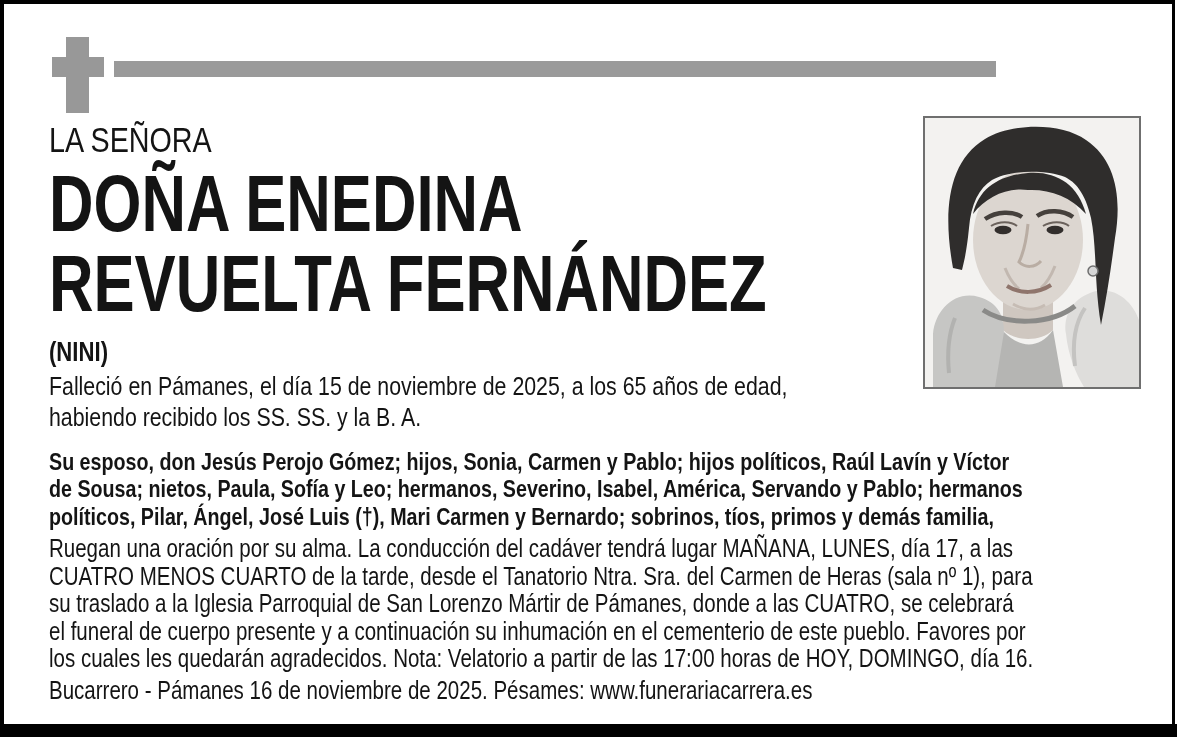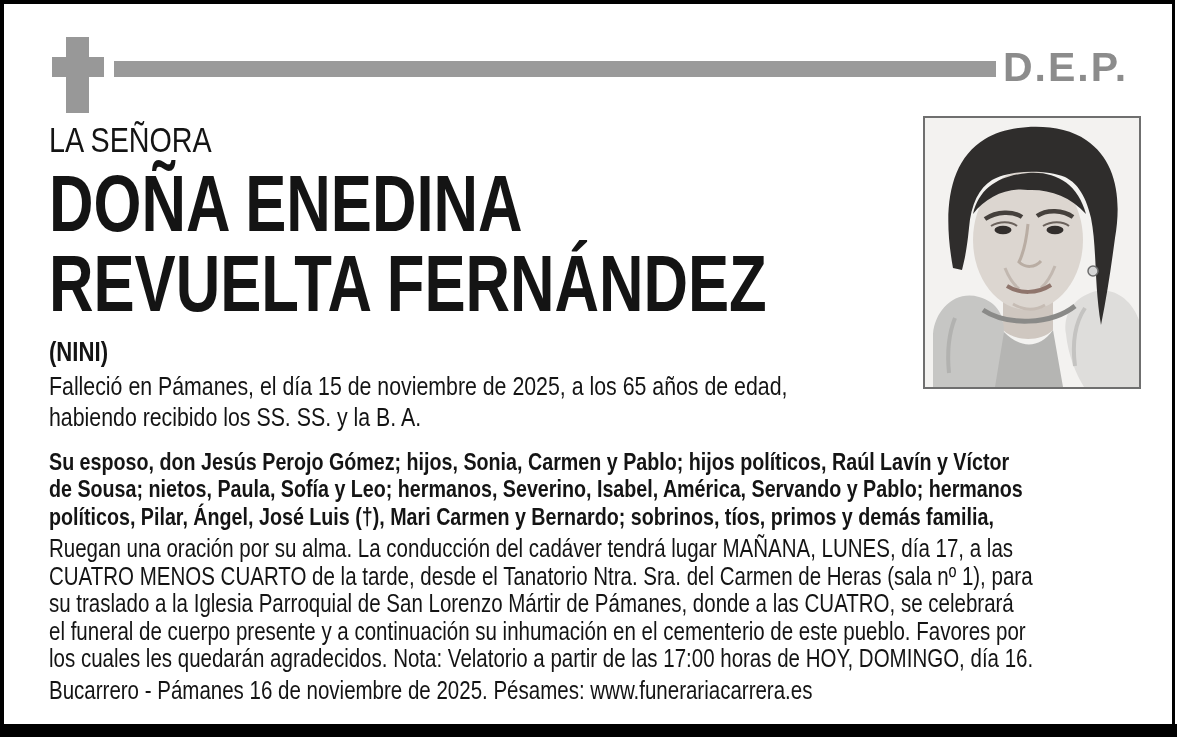--- a/index.html
+++ b/index.html
@@ -133,21 +133,20 @@
     font-size: 25px;
   }
 </style>
 </head>
 <body>
 
 <div class="frame">
 
   <div class="cross"></div>
   <div class="header-rule"></div>
-  <div class="dep">D.E.P.</div>
 
   <div class="photo">
     <svg viewBox="0 0 214 269" preserveAspectRatio="none">
       <rect width="214" height="269" fill="#f3f2f0"></rect>
 
       <path d="M78,170 L78,212 C90,224 116,224 128,212 L128,170 Z" fill="#cfc7c0"></path>
 
       <path d="M8,269 L8,216 C10,192 30,172 54,179 C72,184 80,197 79,218 L82,269 Z" fill="#c6c6c4"></path>
 
       <path d="M214,269 L214,202 C206,180 186,167 165,175 C147,182 138,198 141,216 C143,237 151,256 159,269 Z" fill="#dedddb"></path>

